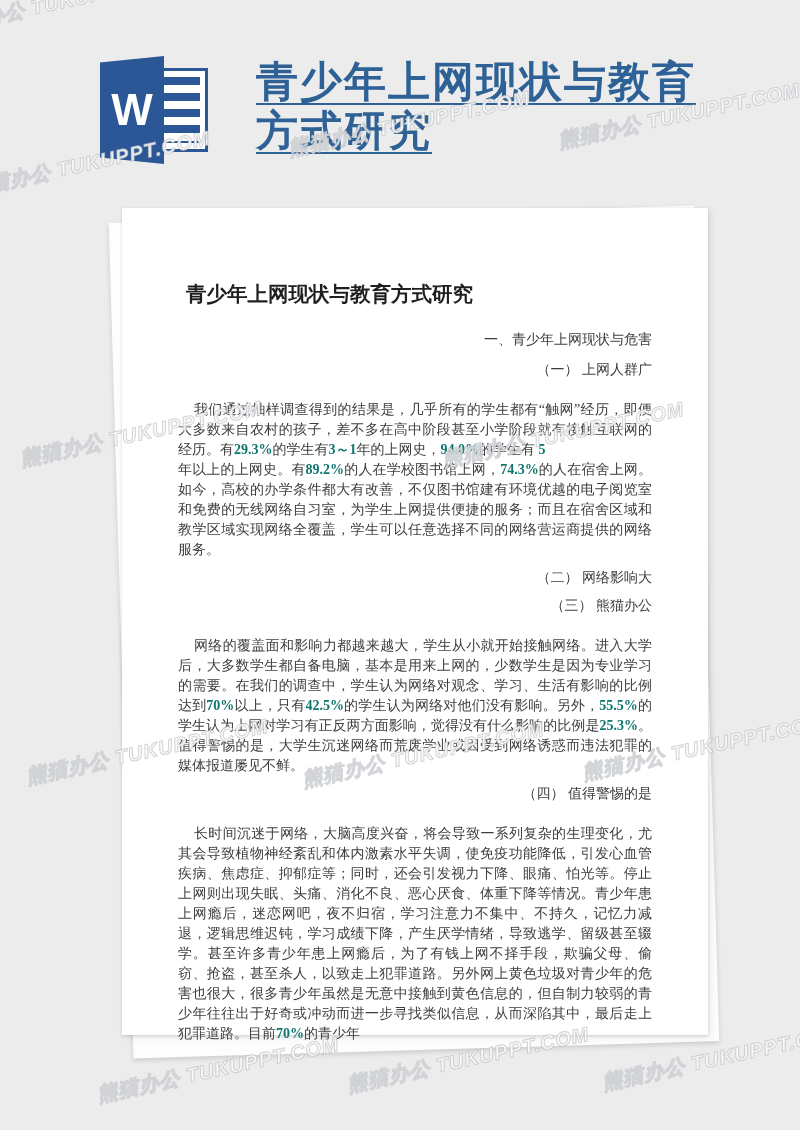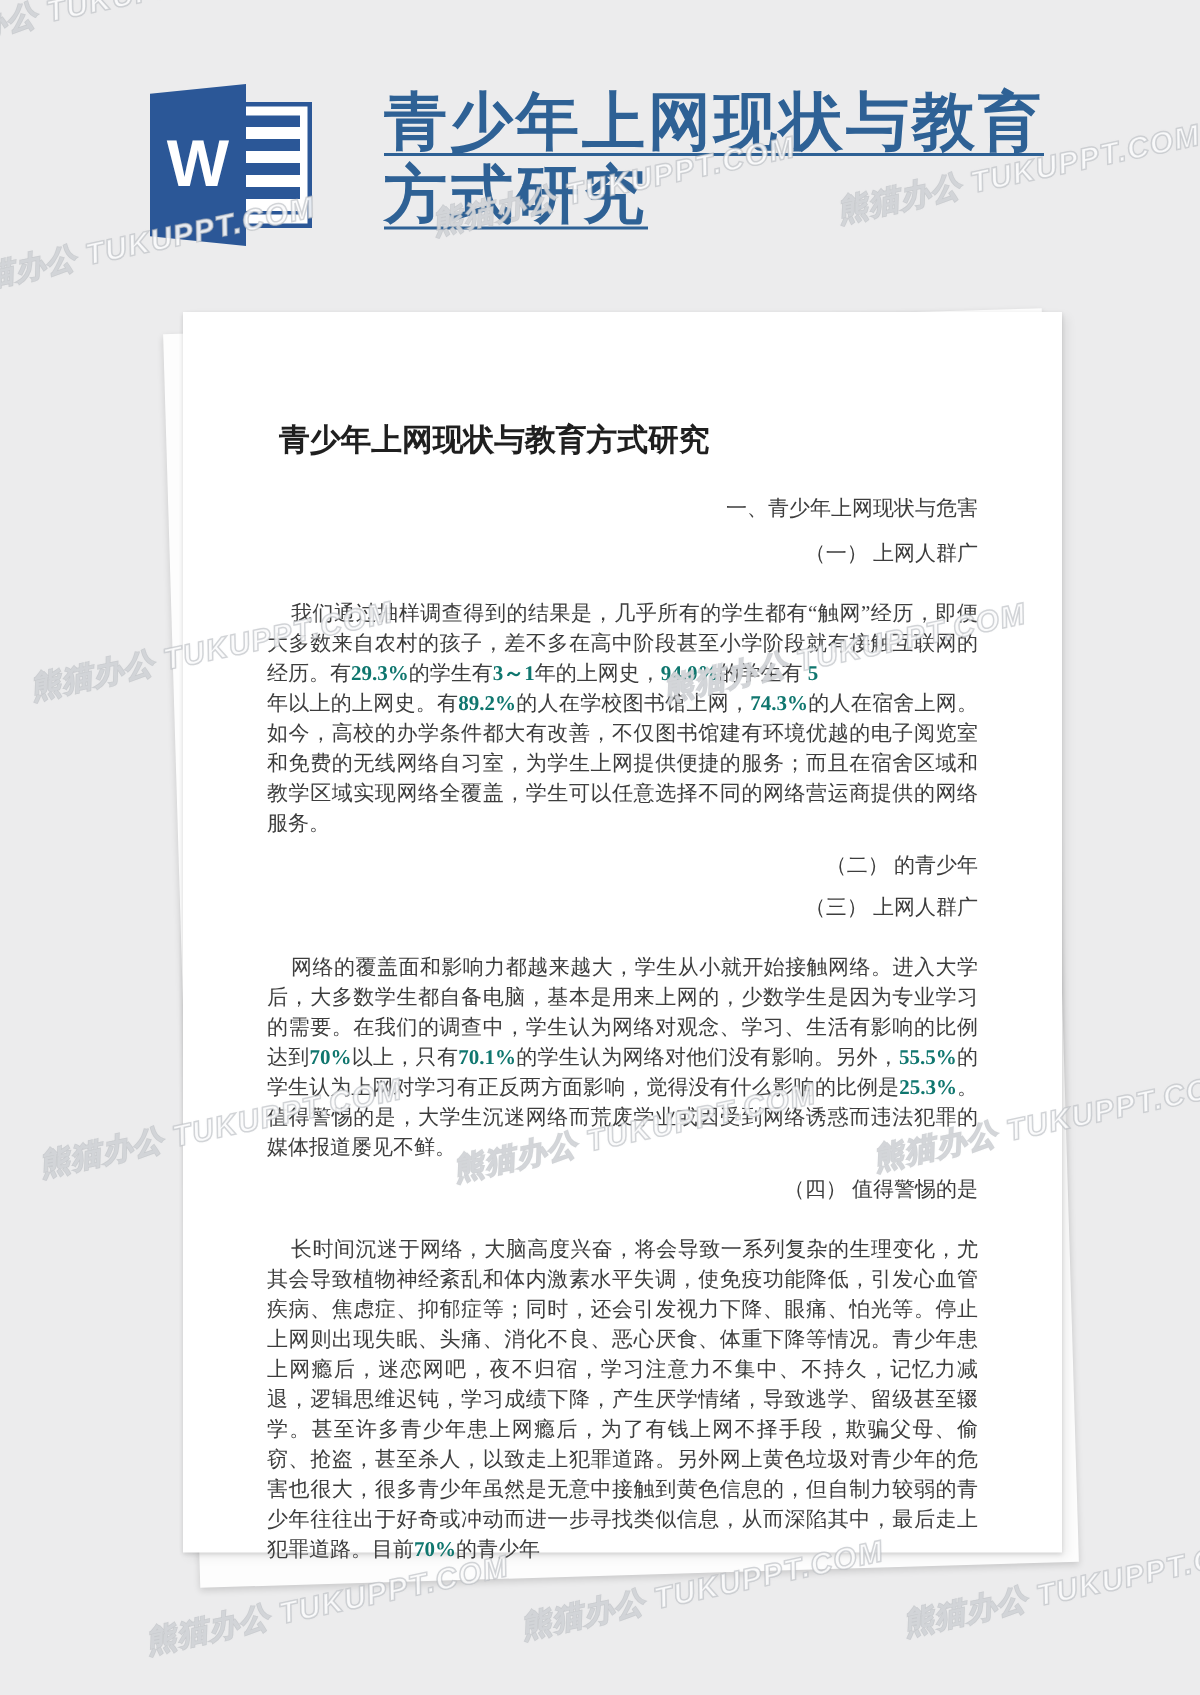--- a/index.html
+++ b/index.html
@@ -105,24 +105,24 @@
 <div class="back-paper"></div>
 
 <div class="paper">
   <div class="doc-title">青少年上网现状与教育方式研究</div>
 
   <div class="h1">一、青少年上网现状与危害</div>
   <div class="h2 pre-para">（一） 上网人群广</div>
 
   <p class="para">我们通过抽样调查得到的结果是，几乎所有的学生都有“触网”经历，即便大多数来自农村的孩子，差不多在高中阶段甚至小学阶段就有接触互联网的经历。有<b class="num">29.3%</b>的学生有<b class="num">3～1</b>年的上网史，<b class="num">94.0%</b>的学生有 <b class="num">5</b><br>年以上的上网史。有<b class="num">89.2%</b>的人在学校图书馆上网，<b class="num">74.3%</b>的人在宿舍上网。如今，高校的办学条件都大有改善，不仅图书馆建有环境优越的电子阅览室和免费的无线网络自习室，为学生上网提供便捷的服务；而且在宿舍区域和教学区域实现网络全覆盖，学生可以任意选择不同的网络营运商提供的网络服务。</p>
 
-  <div class="h2 tight post-para">（二） 的青少年</div>
-  <div class="h2 pre-para">（三） 上网人群广</div>
+  <div class="h2 tight post-para">（二） 网络影响大</div>
+  <div class="h2 pre-para">（三） 熊猫办公</div>
 
-  <p class="para">网络的覆盖面和影响力都越来越大，学生从小就开始接触网络。进入大学后，大多数学生都自备电脑，基本是用来上网的，少数学生是因为专业学习的需要。在我们的调查中，学生认为网络对观念、学习、生活有影响的比例达到<b class="num">70%</b>以上，只有<b class="num">70.1%</b>的学生认为网络对他们没有影响。另外，<b class="num">55.5%</b>的学生认为上网对学习有正反两方面影响，觉得没有什么影响的比例是<b class="num">25.3%</b>。值得警惕的是，大学生沉迷网络而荒废学业或因受到网络诱惑而违法犯罪的媒体报道屡见不鲜。</p>
+  <p class="para">网络的覆盖面和影响力都越来越大，学生从小就开始接触网络。进入大学后，大多数学生都自备电脑，基本是用来上网的，少数学生是因为专业学习的需要。在我们的调查中，学生认为网络对观念、学习、生活有影响的比例达到<b class="num">70%</b>以上，只有<b class="num">42.5%</b>的学生认为网络对他们没有影响。另外，<b class="num">55.5%</b>的学生认为上网对学习有正反两方面影响，觉得没有什么影响的比例是<b class="num">25.3%</b>。值得警惕的是，大学生沉迷网络而荒废学业或因受到网络诱惑而违法犯罪的媒体报道屡见不鲜。</p>
 
   <div class="h2 pre-para post-para">（四） 值得警惕的是</div>
 
   <p class="para">长时间沉迷于网络，大脑高度兴奋，将会导致一系列复杂的生理变化，尤其会导致植物神经紊乱和体内激素水平失调，使免疫功能降低，引发心血管疾病、焦虑症、抑郁症等；同时，还会引发视力下降、眼痛、怕光等。停止上网则出现失眠、头痛、消化不良、恶心厌食、体重下降等情况。青少年患上网瘾后，迷恋网吧，夜不归宿，学习注意力不集中、不持久，记忆力减退，逻辑思维迟钝，学习成绩下降，产生厌学情绪，导致逃学、留级甚至辍学。甚至许多青少年患上网瘾后，为了有钱上网不择手段，欺骗父母、偷窃、抢盗，甚至杀人，以致走上犯罪道路。另外网上黄色垃圾对青少年的危害也很大，很多青少年虽然是无意中接触到黄色信息的，但自制力较弱的青少年往往出于好奇或冲动而进一步寻找类似信息，从而深陷其中，最后走上犯罪道路。目前<b class="num">70%</b>的青少年</p>
 </div>
 
 <span class="wm w0">熊猫办公 TUKUPPT.COM</span>
 <span class="wm w1">熊猫办公 TUKUPPT.COM</span>
 <span class="wm w2">熊猫办公 TUKUPPT.COM</span>
 <span class="wm w3">熊猫办公 TUKUPPT.COM</span>

